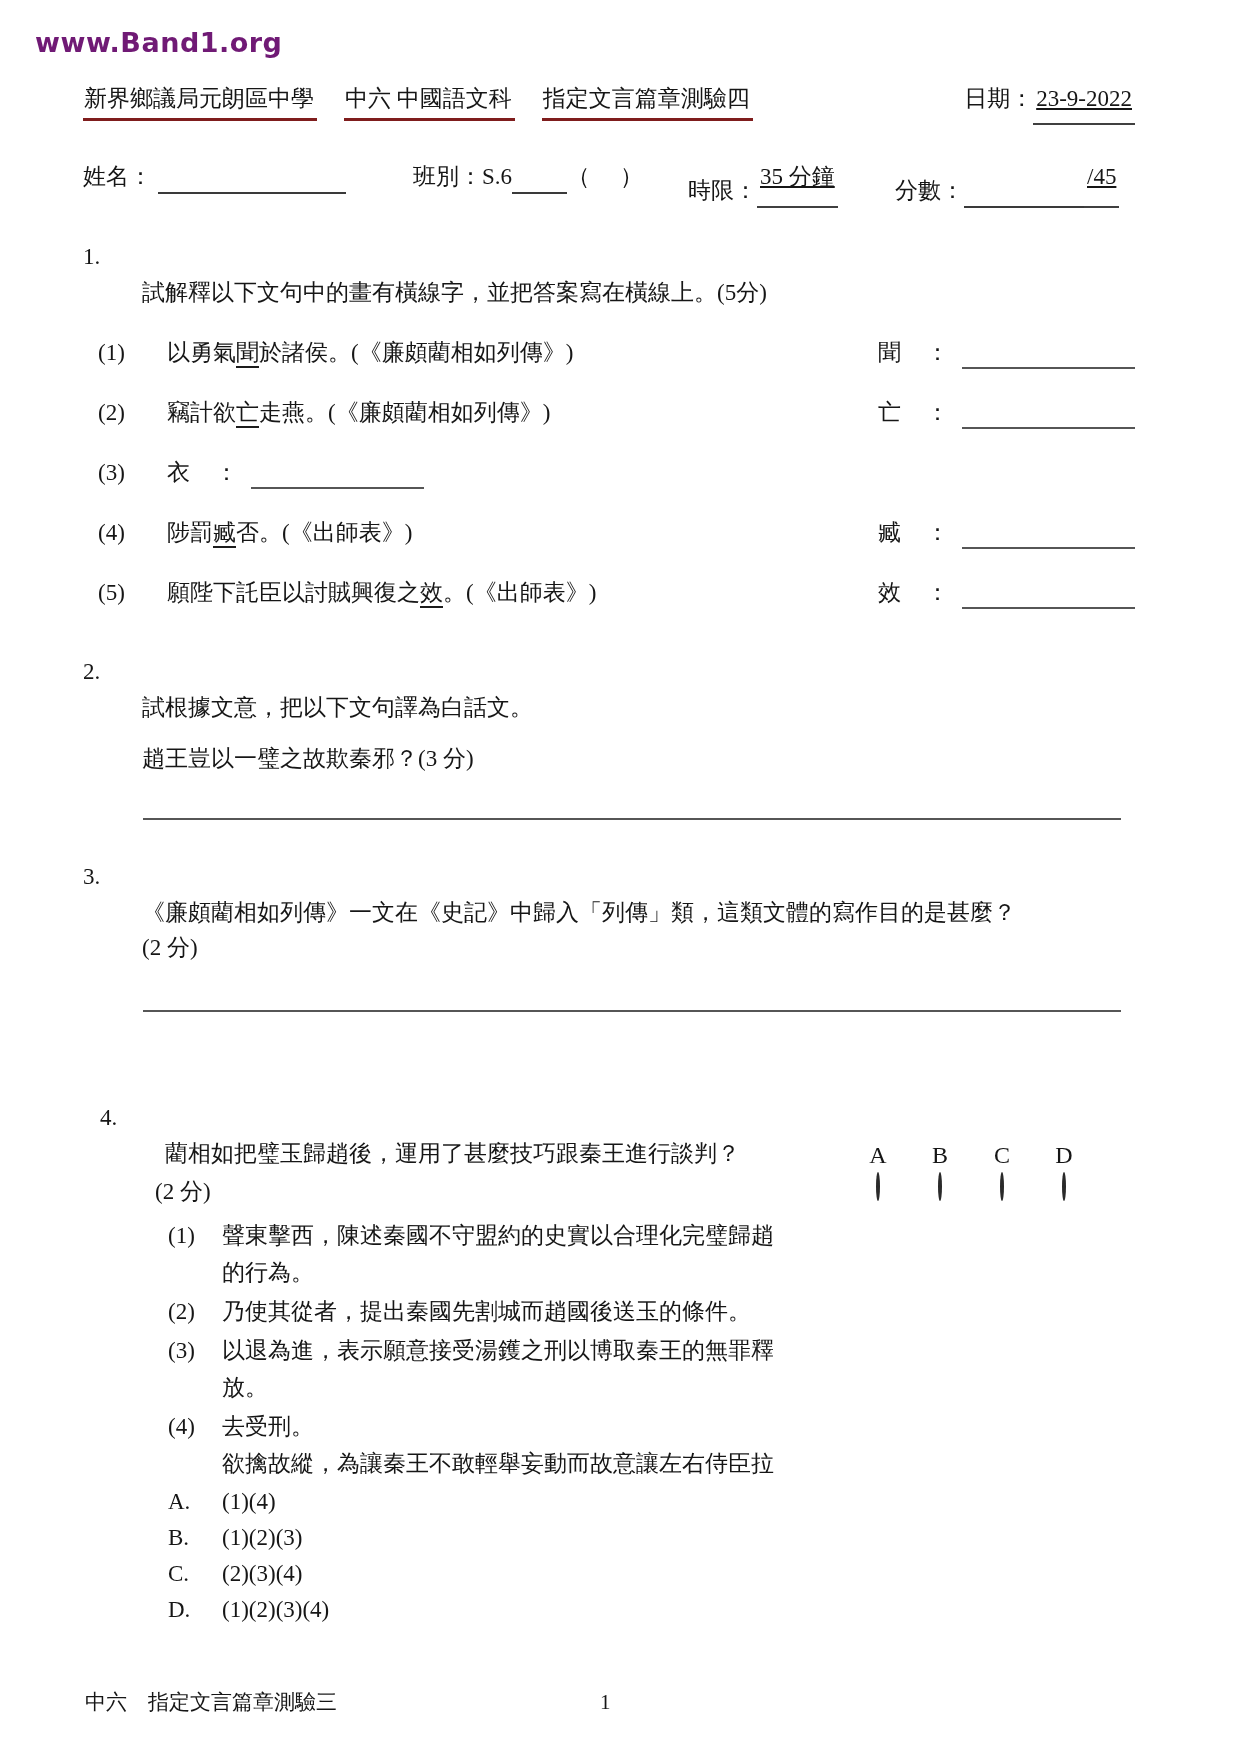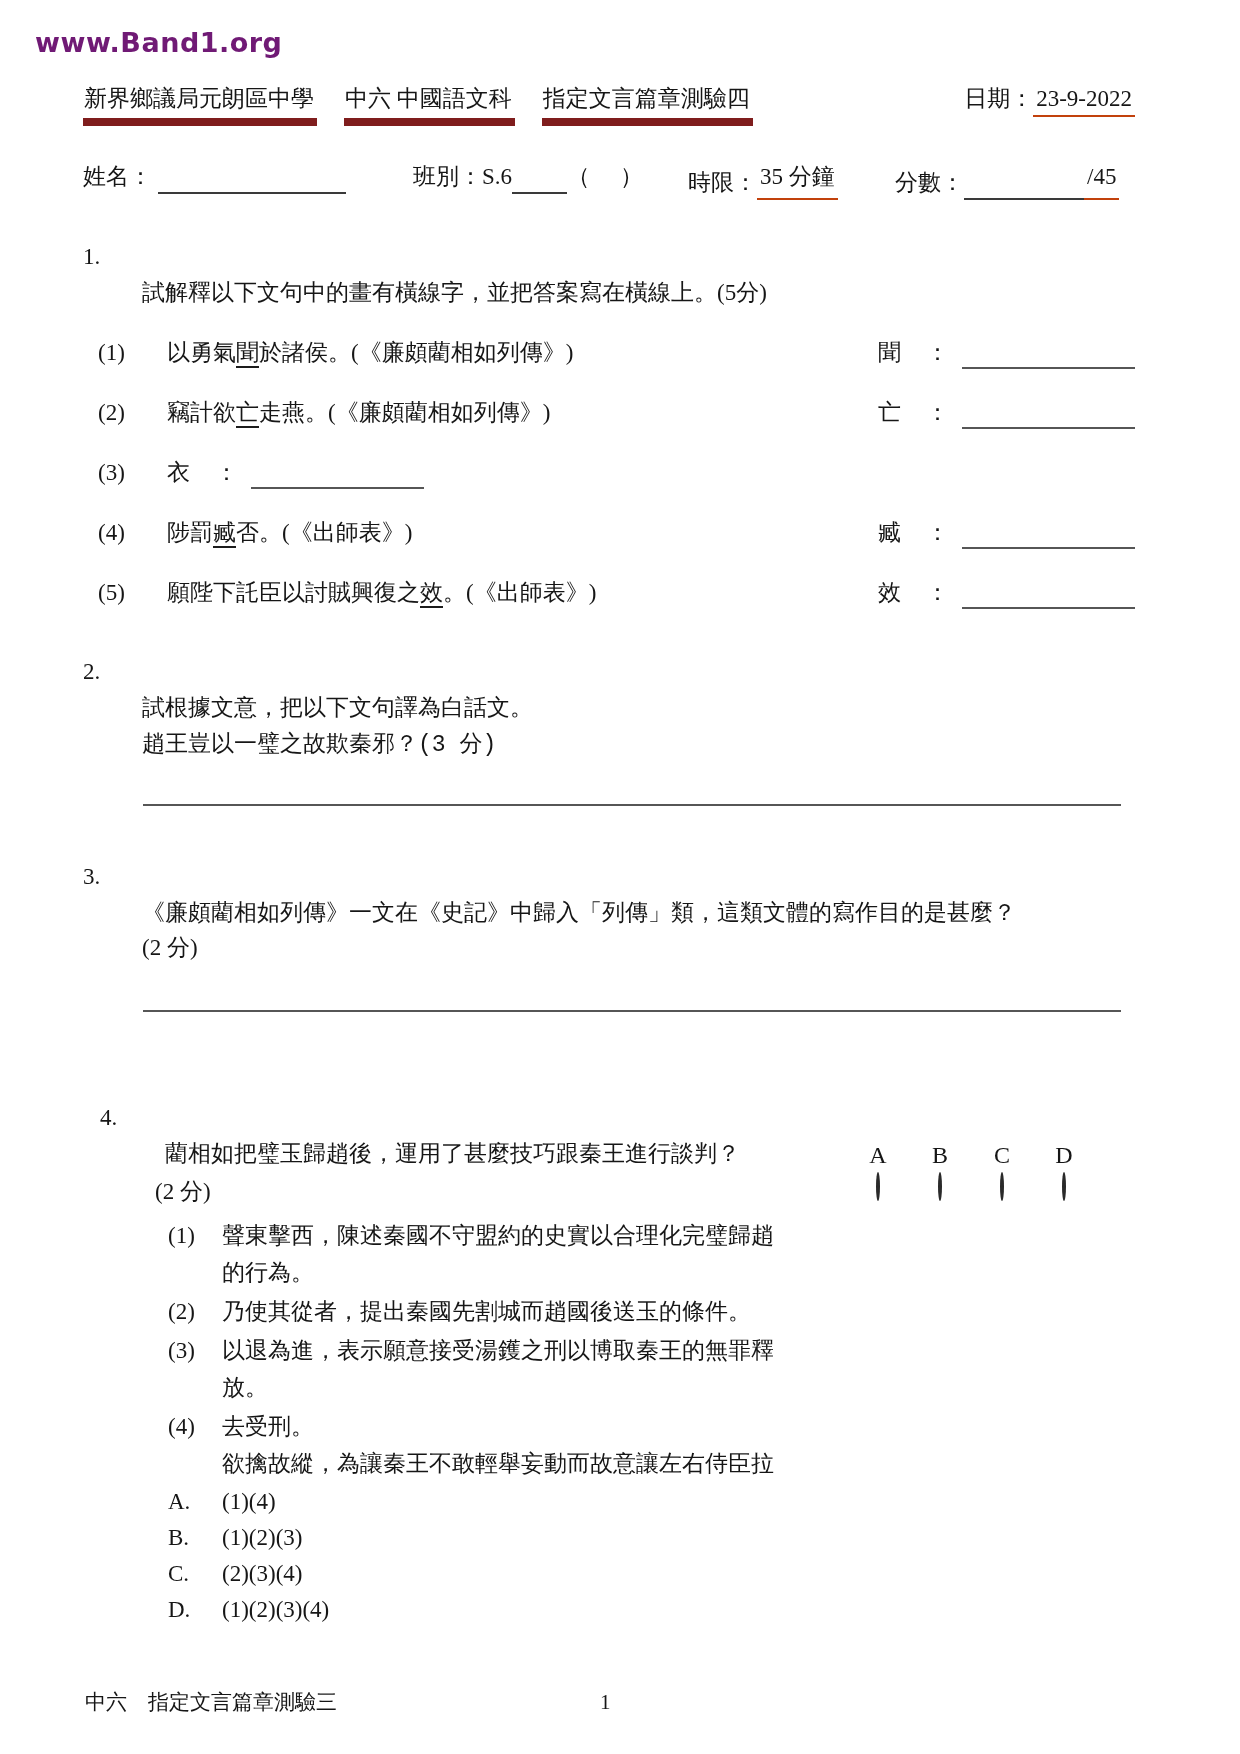--- a/index.html
+++ b/index.html
@@ -12,23 +12,23 @@
   .watermark {
     position:absolute; left:35px; top:27px;
     font-family:"DejaVu Sans","Liberation Sans",sans-serif;
     font-size:27px; font-weight:600; color:#701a75; letter-spacing:0.5px;
   }
   .hdr-row {
     position:absolute; left:83px; top:84px; width:1052px;
     display:flex; align-items:flex-start; font-size:23px; line-height:30px;
     white-space:nowrap;
   }
-  .hdr-seg { border-bottom:8px solid #7f1d1d; padding:0 3px 4px 1px; margin-right:27px; }
+  .hdr-seg { border-bottom:3px solid #7f1d1d; padding:0 3px 4px 1px; margin-right:27px; }
   .hdr-date { margin-left:auto; margin-right:0; }
-  .u-val { border-bottom:2px solid #c2410c; padding:0 3px 4px 3px; }
+  .u-val { border-bottom:2px solid #404040; padding:0 3px 12px 3px;text-decoration:underline; }
   .info-row {
     position:absolute; left:83px; top:160px; width:1052px; height:40px;
     font-size:23px; line-height:34px; white-space:nowrap;
   }
   .info-g { position:absolute; top:0; display:flex; align-items:flex-end; }
   .blank {
     display:inline-block; border-bottom:2px solid #3a3a3a; height:30px;
   }
   .q { position:absolute; left:83px; width:1052px; font-size:23px; }
   .q-head { display:flex; line-height:33px; }
@@ -162,21 +162,21 @@
         <span class="q1-line"></span>
       </span>
     </div>
   </div>
 
   <div class="q" style="top:655px;">
     <div class="q-head">
       <span class="q-num">2.</span>
       <span class="q-prompt">試根據文意，把以下文句譯為白話文。</span>
     </div>
-    <div class="sub-line" style="margin-top:4px;font-family:Liberation Mono, monospace;">趙王豈以一璧之故欺秦邪？(3 分)</div>
+    <div class="sub-line" style="margin-top:18px;">趙王豈以一璧之故欺秦邪？(3 分)</div>
     <div class="ans-line" style="margin-top:42px;"></div>
   </div>
 
   <div class="q" style="top:860px;">
     <div class="q-head">
       <span class="q-num">3.</span>
       <span class="q-prompt">《廉頗藺相如列傳》一文在《史記》中歸入「列傳」類，這類文體的寫作目的是甚麼？</span>
     </div>
     <div class="sub-line" style="margin-top:2px;">(2 分)</div>
     <div class="ans-line" style="margin-top:45px;"></div>

